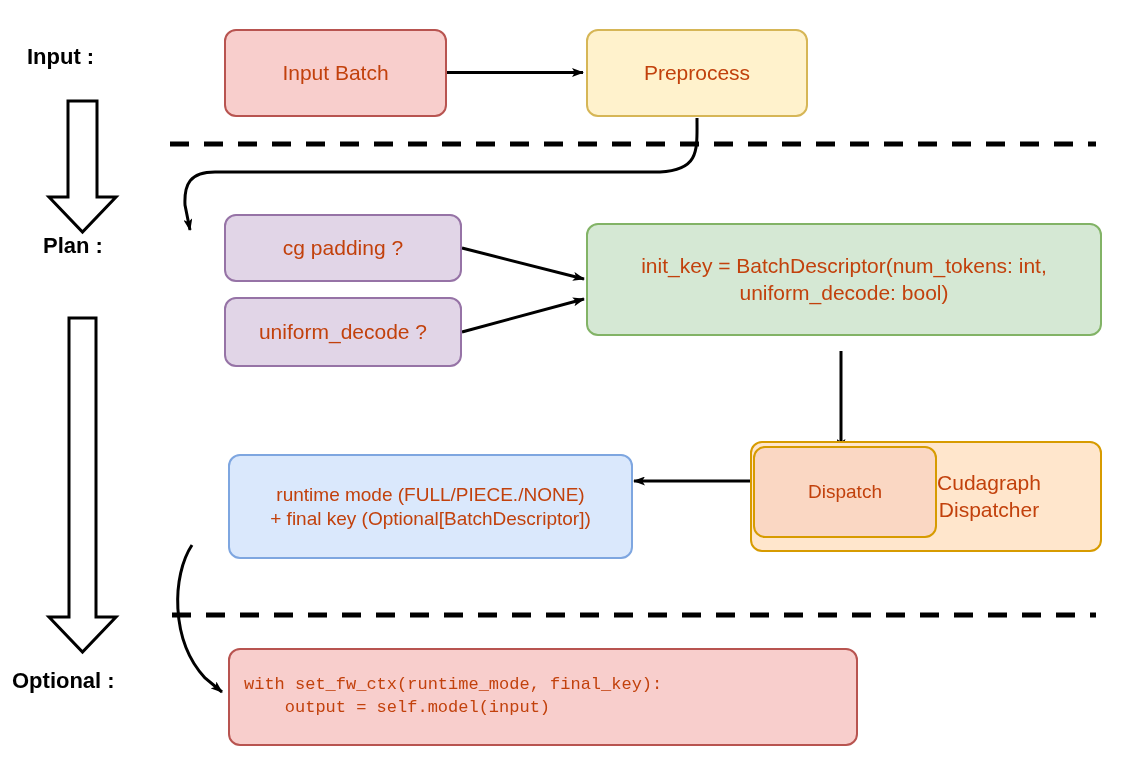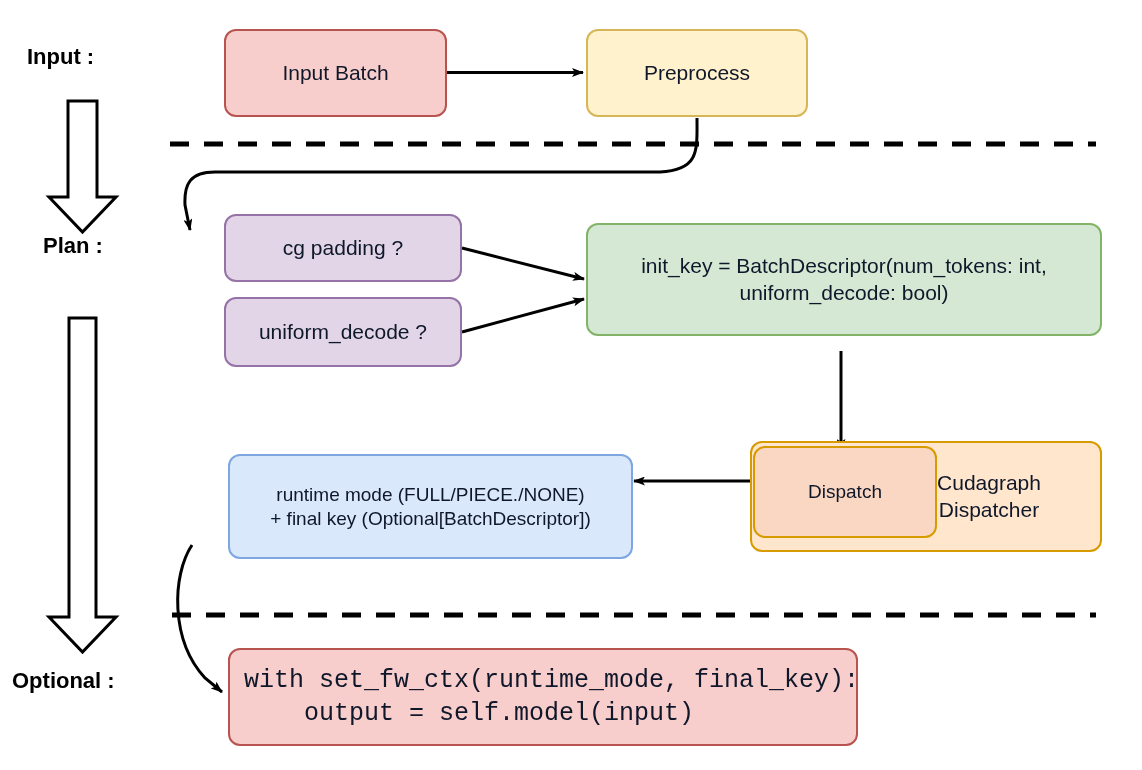--- a/index.html
+++ b/index.html
@@ -36,27 +36,27 @@
     box-sizing: border-box;
     border-radius: 12px;
     border-width: 2px;
     border-style: solid;
     display: flex;
     align-items: center;
     justify-content: center;
     text-align: center;
     font-family: "Liberation Sans", sans-serif;
     font-size: 21px;
-    color: #0f172a;
+    color: #c2410c;
     line-height: 1.26;
     padding: 2px 8px;
   }
   .node.code {
     font-family: "Liberation Mono", monospace;
-    font-size: 25px;
+    font-size: 17px;
     justify-content: flex-start;
     text-align: center;
     white-space: pre;
     padding-left: 14px;
     line-height: 1.34;
   }
   .node.container-node {
     align-items: center;
     justify-content: flex-end;
     padding-right: 26px;

